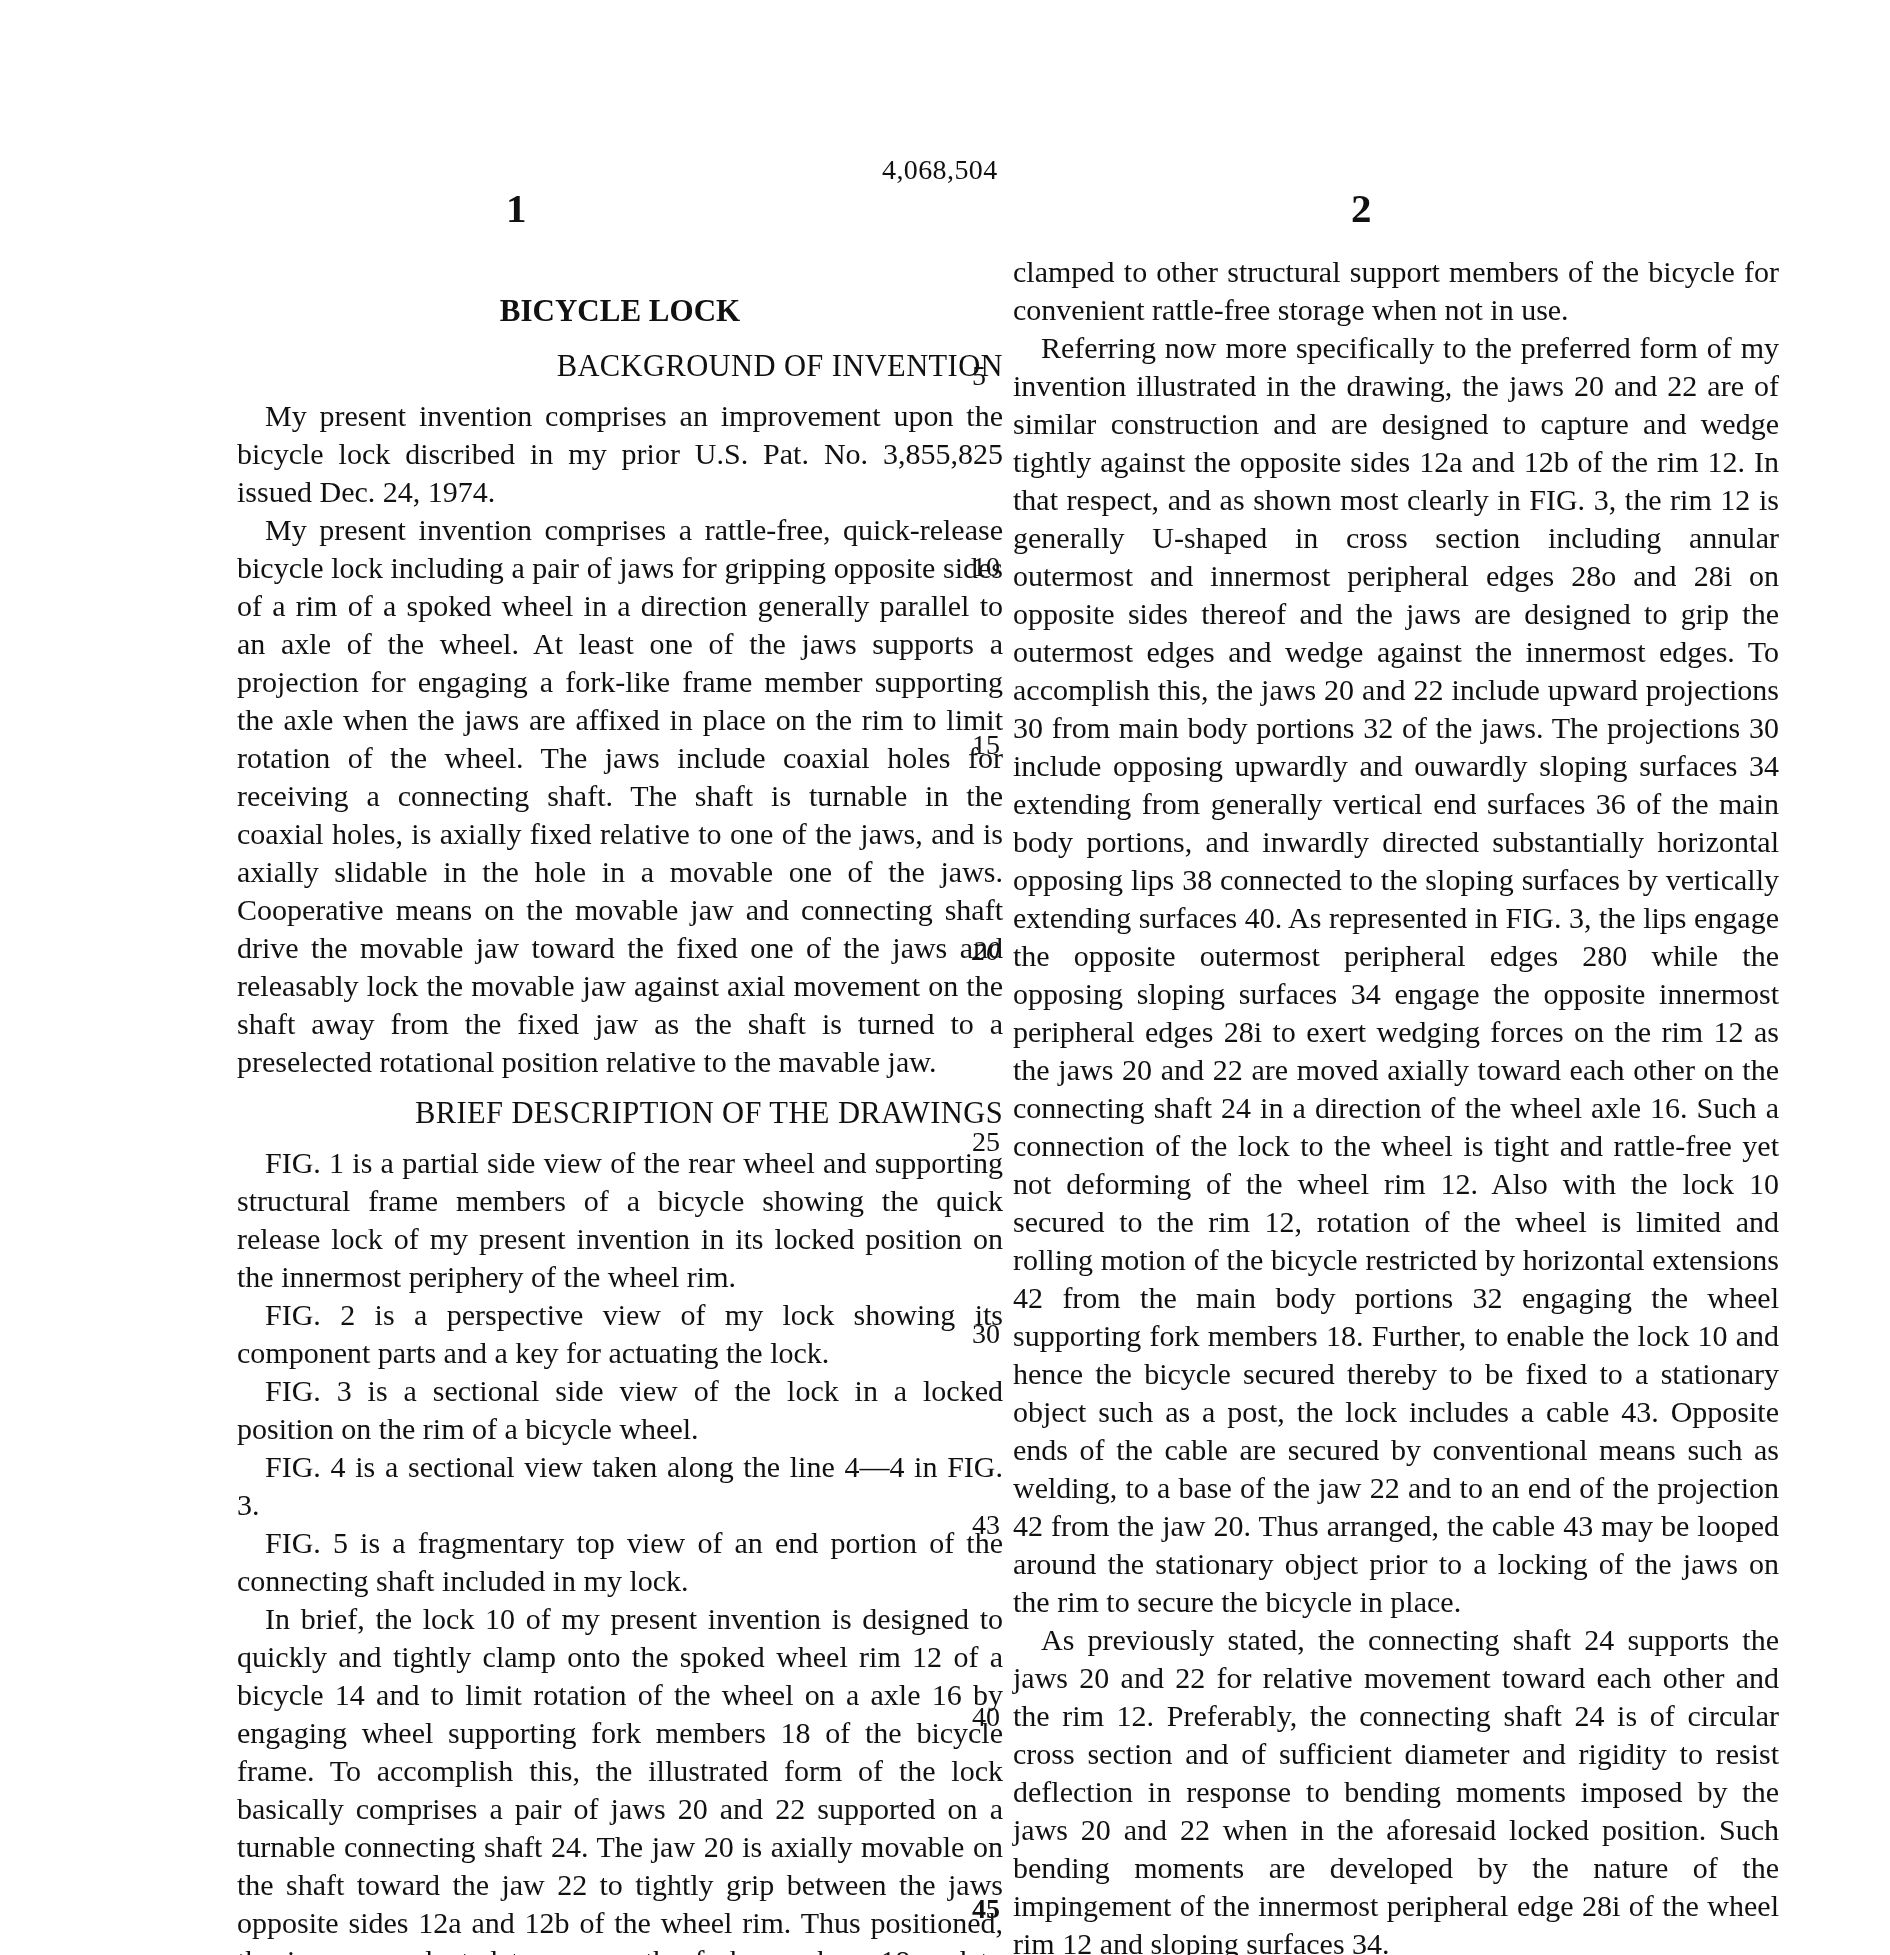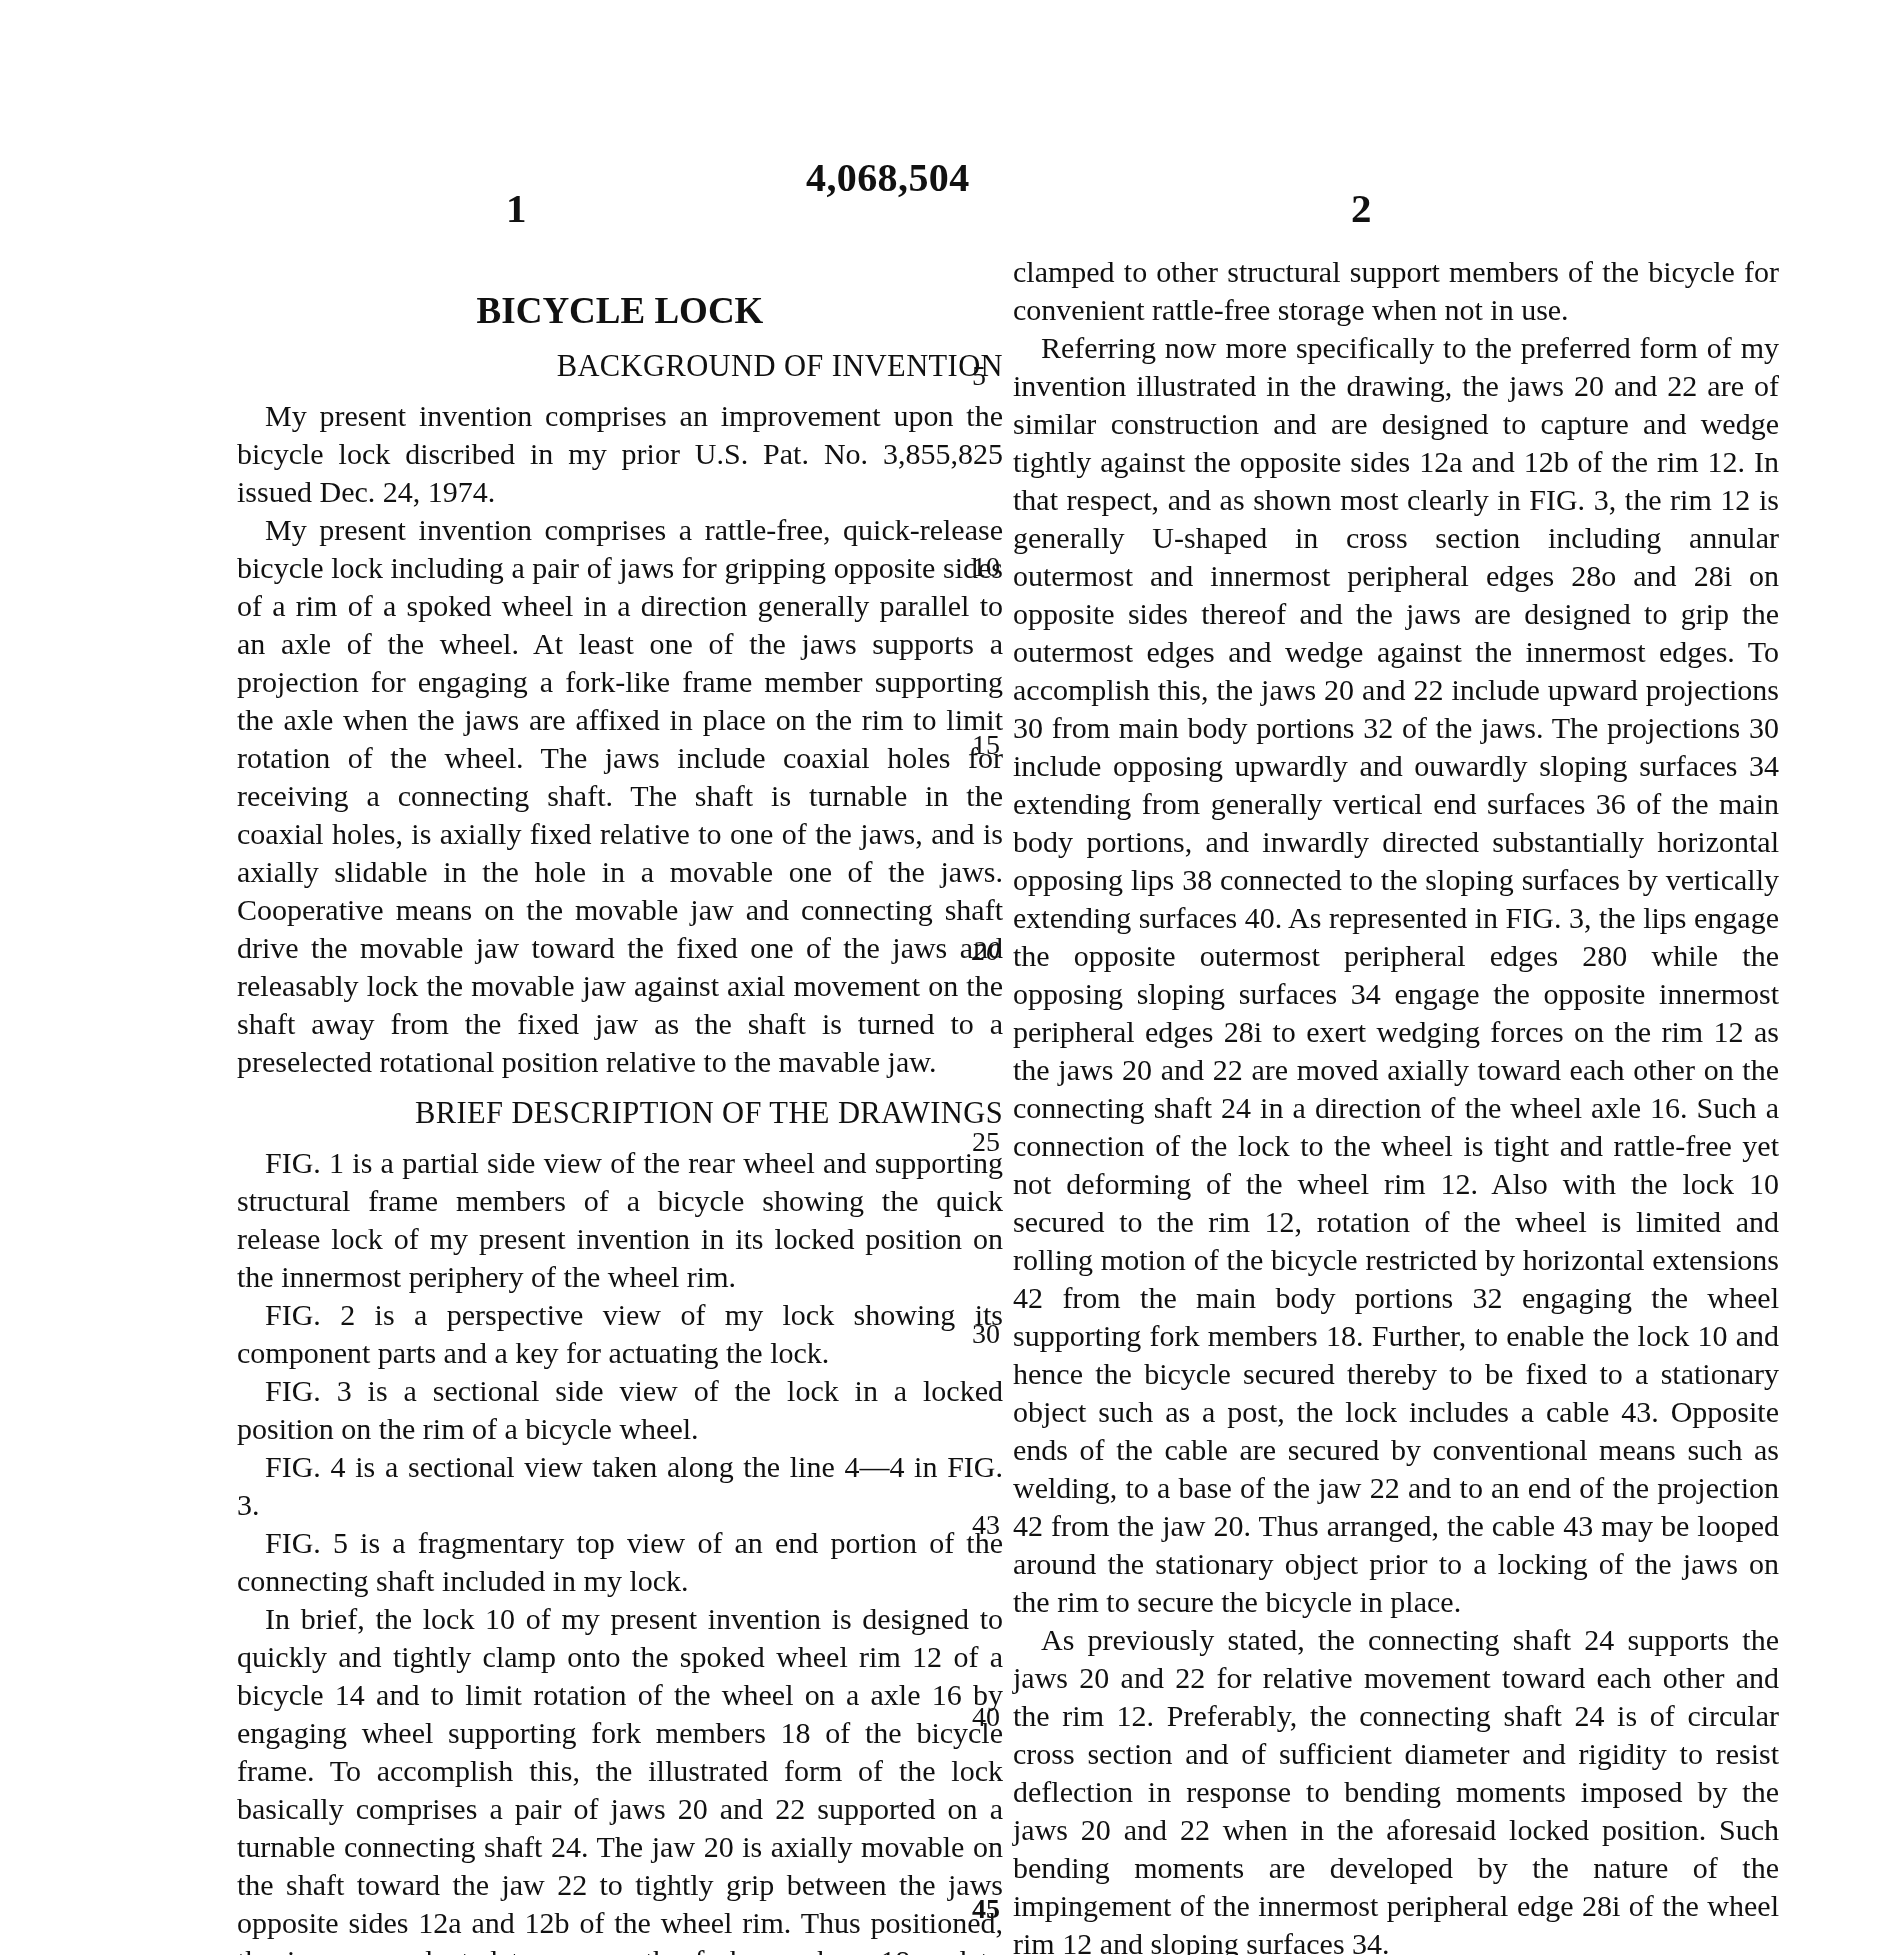--- a/index.html
+++ b/index.html
@@ -1,27 +1,27 @@
 <!DOCTYPE html>
 <html style="font-size:6.3px"><head>
 <meta charset="utf-8">
 <style>
   html, body { margin: 0; padding: 0; background: #ffffff; }
   body { width: 1890px; height: 2777px; position: relative; overflow: hidden; color: #111; font-family: "Liberation Serif", "DejaVu Serif", serif; }
-  .hdr-patent { position: absolute; left: 806px; top: 154px; font-size: 40px; font-weight: bold; letter-spacing: 0.4px; }
+  .hdr-patent { position: absolute; left: 882px; top: 154px; font-size: 28px; font-weight: normal; letter-spacing: 0.4px; }
   .colnum { position: absolute; top: 184px; font-size: 41px; font-weight: bold; }
   .colnum.left { left: 506px; }
   .colnum.right { left: 1351px; }
   .col { position: absolute; top: 239px; width: 766px; font-size: 30px; line-height: 38px; text-align: justify; margin-top: 14px; }
   .col.left { left: 237px; top: 250px; }
   .col.right { left: 1013px; }
   .col p { margin: 0; text-indent: 28px; }
   .col p.noindent { text-indent: 0; }
   .col h2 { margin: 13.3px 0 11px 0; font-size: 30.5px; font-weight: normal; text-align: right; letter-spacing: 0.4px; line-height: 39px; }
-  .col h1 { margin: 27px 0 17px 0; font-size: 37px; font-weight: bold; text-align: center; line-height: 39px; }
+  .col h1 { margin: 27px 0 17px 0; font-size: 31px; font-weight: bold; text-align: center; line-height: 39px; }
   .linenums { position: absolute; left: 972px; top: 0; width: 39px; }
   .linenums span { position: absolute; font-size: 28px; }
 </style>
 </head>
 <body>
 
 <div class="hdr-patent">4,068,504</div>
 <div class="colnum left">1</div>
 <div class="colnum right">2</div>
 

